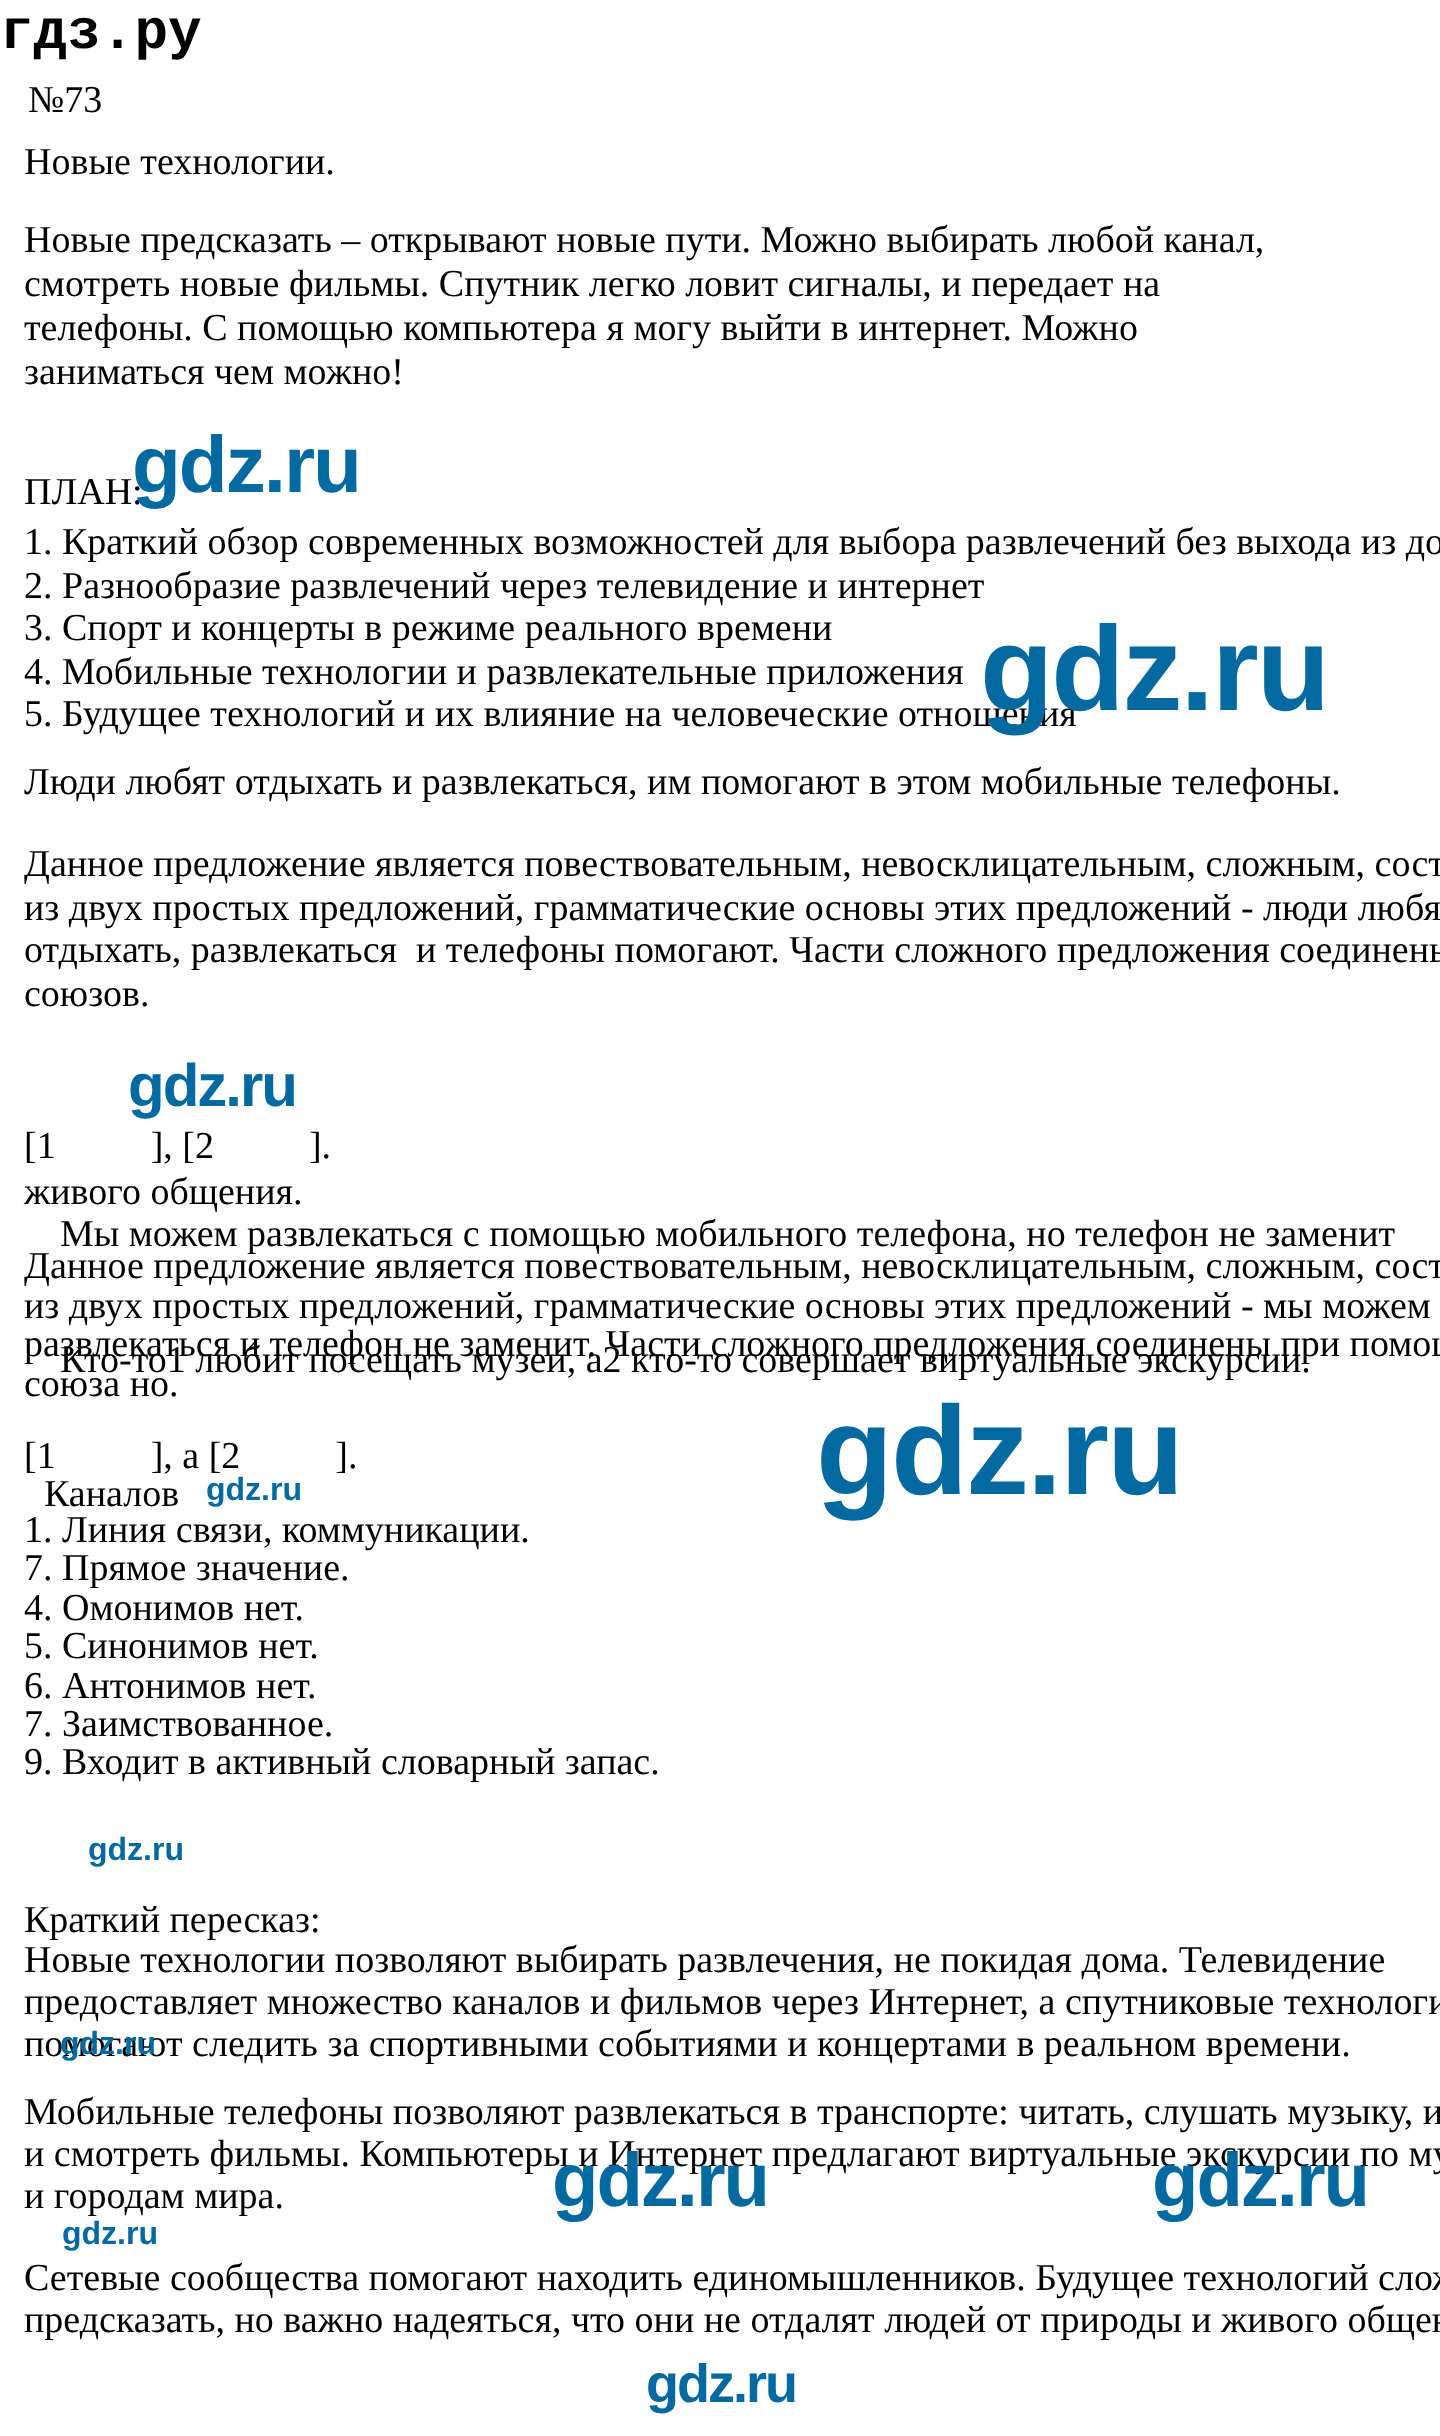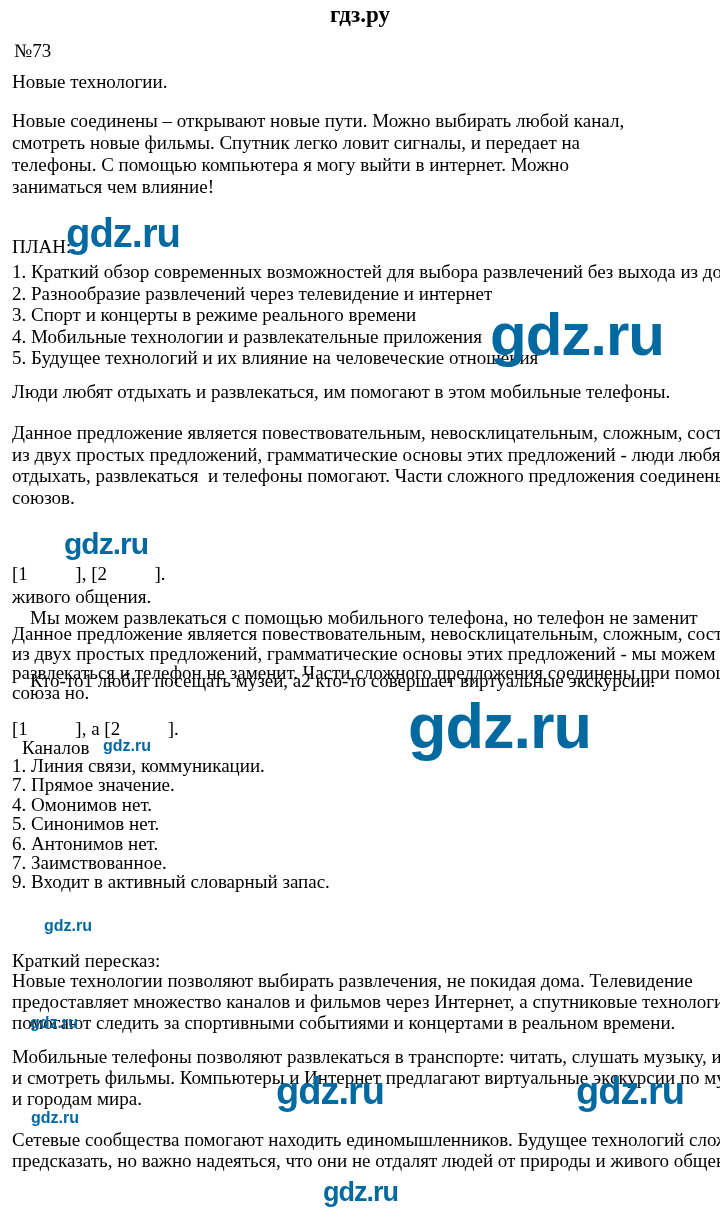--- a/index.html
+++ b/index.html
@@ -7,23 +7,22 @@
     position:relative;
     width:720px;height:1218px;
     background:#ffffff;color:#000;
     font-family:"Liberation Serif","DejaVu Serif",serif;
     font-size:19px;
     overflow:hidden;
   }
   .line{white-space:pre;}
   .brand{
     position:absolute;top:2px;left:0;width:100%;
-    text-align:center;
-    font-family:Liberation Serif, serif;
-    font-weight:700;font-size:23px;letter-spacing:0px;
+    font-family:Liberation Mono, monospace;
+    font-weight:700;font-size:28px;letter-spacing:0px;
   }
   .wm{
     position:absolute;
     font-family:"Liberation Sans","DejaVu Sans",sans-serif;
     font-weight:700;color:#0369a1;line-height:1;letter-spacing:-1px;
     z-index:5;
   }
   .wm.tiny{font-size:16px;font-weight:600;letter-spacing:0;}
   .block{position:absolute;left:12px;}
   .lh22{line-height:22px;}
@@ -39,24 +38,24 @@
 
 <div class="page">
 
   <div class="brand">гдз.ру</div>
 
   <div class="block" style="top:40px;left:14px;">№73</div>
 
   <div class="block" style="top:71px;">Новые технологии.</div>
 
   <div class="block lh22" style="top:110px;">
-    <div class="line">Новые соединены – открывают новые пути. Можно выбирать любой канал,</div>
+    <div class="line">Новые предсказать – открывают новые пути. Можно выбирать любой канал,</div>
     <div class="line">смотреть новые фильмы. Спутник легко ловит сигналы, и передает на</div>
     <div class="line">телефоны. С помощью компьютера я могу выйти в интернет. Можно</div>
-    <div class="line">заниматься чем влияние!</div>
+    <div class="line">заниматься чем можно!</div>
   </div>
 
   <div class="block" style="top:236px;">ПЛАН:</div>
 
   <div class="block lh215" style="top:261px;">
     <div class="line">1. Краткий обзор современных возможностей для выбора развлечений без выхода из дома.</div>
     <div class="line">2. Разнообразие развлечений через телевидение и интернет</div>
     <div class="line">3. Спорт и концерты в режиме реального времени</div>
     <div class="line">4. Мобильные технологии и развлекательные приложения</div>
     <div class="line">5. Будущее технологий и их влияние на человеческие отношения</div>

